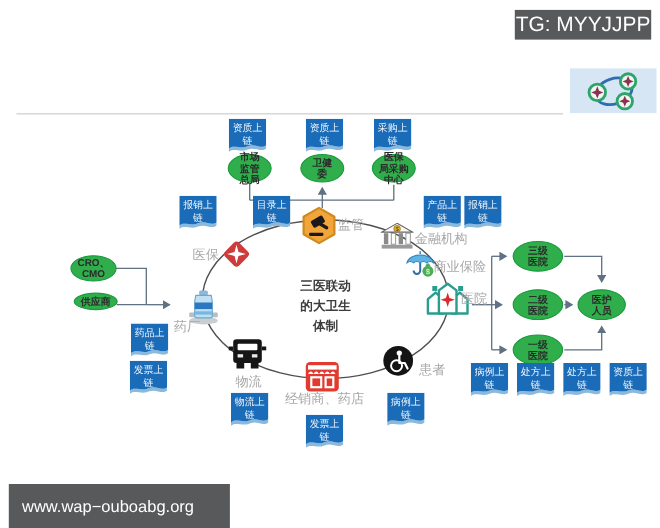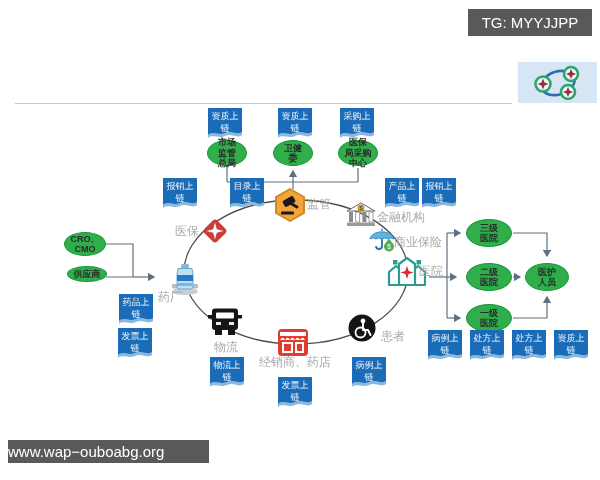--- a/index.html
+++ b/index.html
@@ -1,22 +1,22 @@
 <!DOCTYPE html>
 <html><head>
 <meta charset="utf-8">
 <style>
   *{margin:0;padding:0;box-sizing:border-box}
   html,body{background:#fff}
   body{font-family:"Liberation Sans","DejaVu Sans",sans-serif}
   .stage{position:relative;width:600px;height:480px;background:#ffffff;overflow:hidden}
 
   .badge{position:absolute;background:#58595b;color:#fff;display:flex;align-items:center;z-index:10}
-  .badge-tg{left:468px;top:9px;width:124px;height:27px;justify-content:center;font-size:15px}
-  .badge-url{left:8px;top:440px;width:201px;height:23px;padding-left:0;font-size:15px}
+  .badge-tg{left:468px;top:9px;width:124px;height:27px;justify-content:center;font-size:19px}
+  .badge-url{left:8px;top:440px;width:201px;height:40px;padding-left:12px;font-size:15px}
 
   .page-title{position:absolute;left:18px;top:86px;font-size:12px;color:#4c4c4c;letter-spacing:1px;z-index:2}
   .title-rule{position:absolute;left:15px;top:103px;width:497px;border-top:1px solid #c9c9c9;z-index:1}
 
   .logo{position:absolute;left:518px;top:62px;z-index:2}
 
   svg.overlay{position:absolute;left:0;top:0;z-index:1}
 
   .chain{position:absolute;width:34px;height:30px;z-index:3}
   .chain svg{position:absolute;left:0;top:0;width:34px;height:32px}
@@ -73,20 +73,23 @@
       <path d="M429,277 H456" marker-end="url(#ar)"></path>
       <path d="M447,233 V318"></path>
       <path d="M447,233 H460" marker-end="url(#ar)"></path>
       <path d="M447,318 H460" marker-end="url(#ar)"></path>
       <path d="M513,233 H547 V256" marker-end="url(#ar)"></path>
       <path d="M513,277 H520" marker-end="url(#ar)"></path>
       <path d="M513,318 H547 V297" marker-end="url(#ar)"></path>
     </g>
   </svg>
 
+  <div class="center-label">三医联动
+的大卫生
+体制</div>
 
   <div class="org" style="left:207px;top:140px;width:40px;height:26px">
       <span class="lbl">市场
 监管
 总局</span>
     </div>
   <div class="org" style="left:273px;top:140px;width:40px;height:26px">
       <span class="lbl">卫健
 委</span>
     </div>

